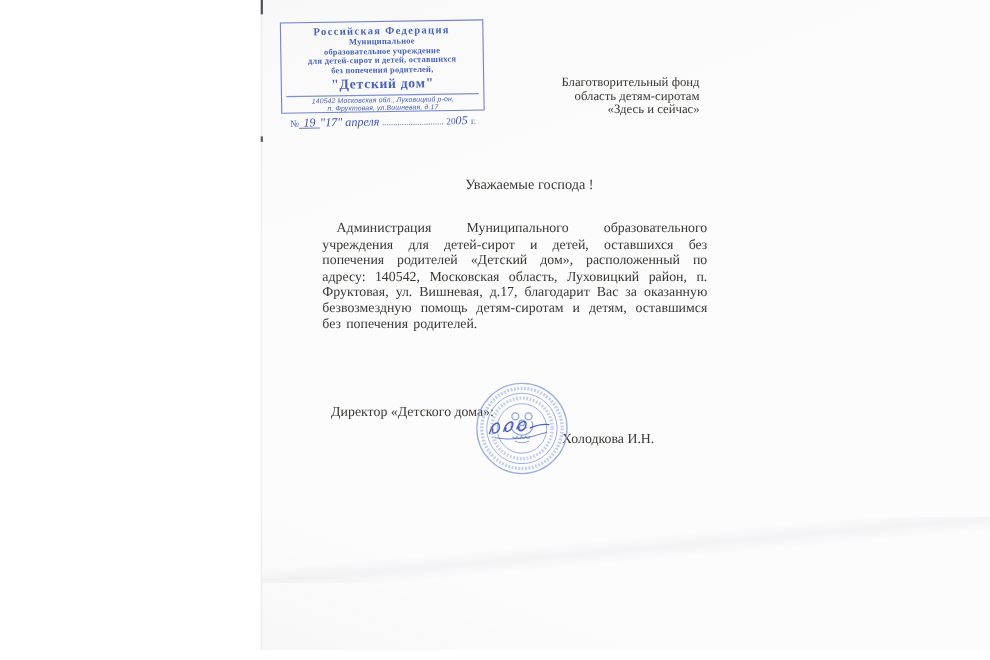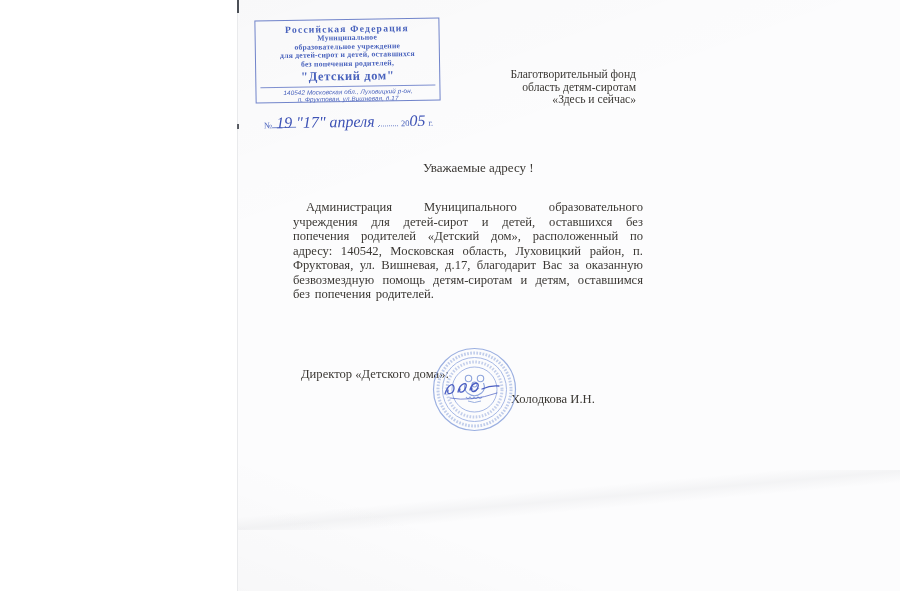--- a/index.html
+++ b/index.html
@@ -29,22 +29,22 @@
     font-family:"Liberation Serif", serif;
   }
   .sb-country { font-size:9.6px; font-weight:bold; letter-spacing:1.2px; margin-top:3px; }
   .sb-org     { font-size:7.7px; font-weight:bold; line-height:8.5px; letter-spacing:0.2px; }
   .sb-title   { font-size:12.5px; font-weight:bold; letter-spacing:0.6px; margin-top:1px; }
   .sb-divider { border-top:1px solid rgba(74,99,189,0.7); margin:2px 4px 1px 4px; }
   .sb-addr    { font-size:6.3px; font-style:italic; line-height:7.2px;
                 font-family:"Liberation Sans", sans-serif; letter-spacing:0.1px; }
   .sb-number  { display:flex; align-items:baseline; font-size:8.5px;
                 margin:4px 7px 0 7px; text-align:left; }
-  .hand  { font-style:italic; color:#3d52b5; font-size:16px; line-height:8px;
-           font-family:"Liberation Serif", serif;margin-top:12px; }
+  .hand  { font-style:italic; color:#3d52b5; font-size:11px; line-height:8px;
+           font-family:"Liberation Serif", serif; }
   .u-line { border-bottom:1px solid rgba(74,99,189,0.75); padding:0 4px; }
   .dots   { flex:1 1 auto; border-bottom:1px dotted rgba(74,99,189,0.75); margin:0 3px; height:7px; }
 
   
   .addressee {
     position:absolute; right:264px; top:69px; text-align:right;
     font-size:11.6px; line-height:12.5px; color:#3b3834;
   }
 
   
@@ -104,21 +104,21 @@
       <span style="margin-left:3px">г.</span>
     </div>
   </div>
 
   <div class="addressee">
     <div>Благотворительный фонд</div>
     <div>область детям-сиротам</div>
     <div>«Здесь и сейчас»</div>
   </div>
 
-  <div class="greeting">Уважаемые адресу !</div>
+  <div class="greeting">Уважаемые господа !</div>
 
   <div class="body-par">Администрация Муниципального образовательного учреждения для детей-сирот и детей, оставшихся без попечения родителей «Детский дом», расположенный по адресу: 140542, Московская область, Луховицкий район, п. Фруктовая, ул. Вишневая, д.17, благодарит Вас за оказанную безвозмездную помощь детям-сиротам и детям, оставшимся без попечения родителей.</div>
 
   <div class="sig-left">
     <div>Директор «Детского дома»:</div>
   </div>
   <div class="sig-name">Холодкова И.Н.</div>
 
   <svg class="seal" viewBox="0 0 85 85">
     <g fill="none" stroke="#8aa2dc">

